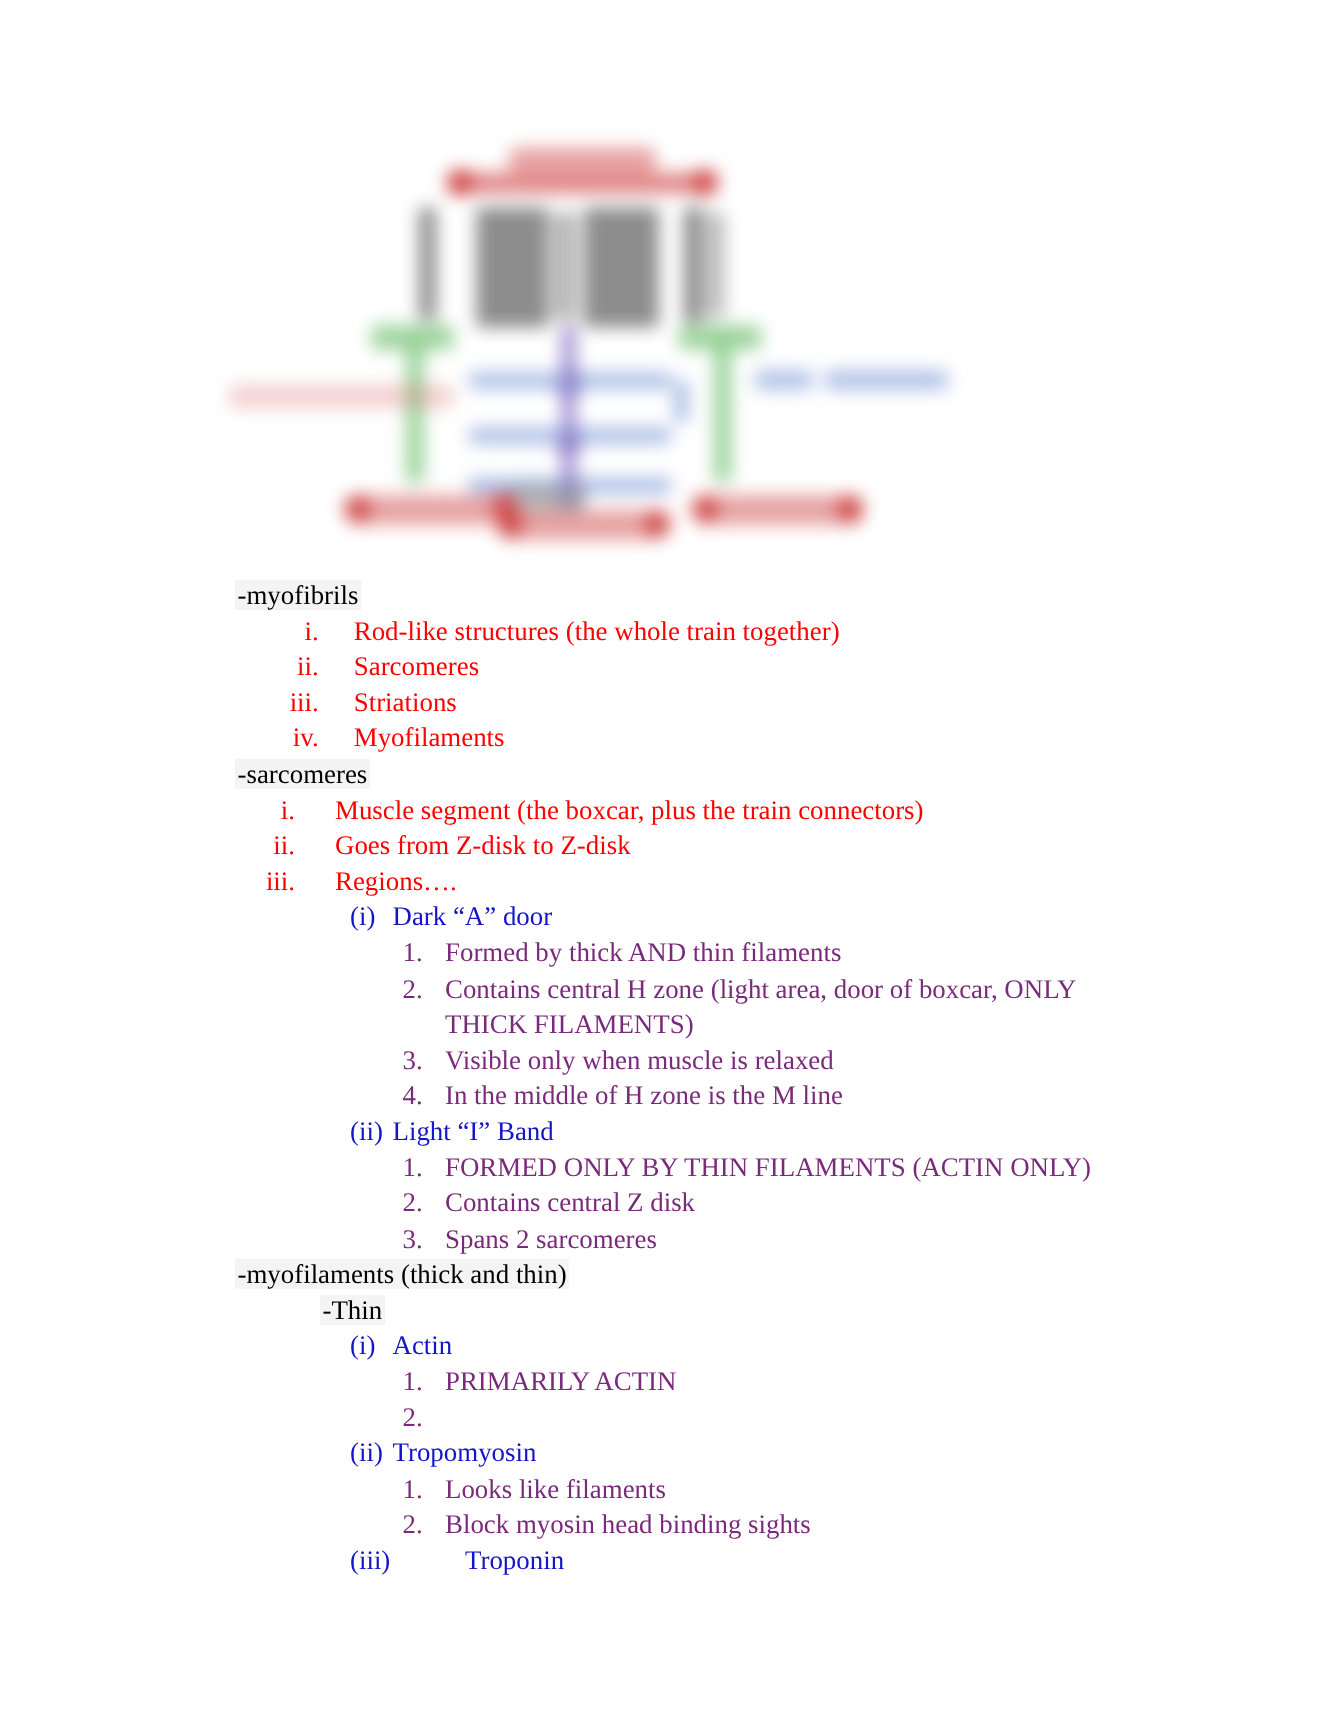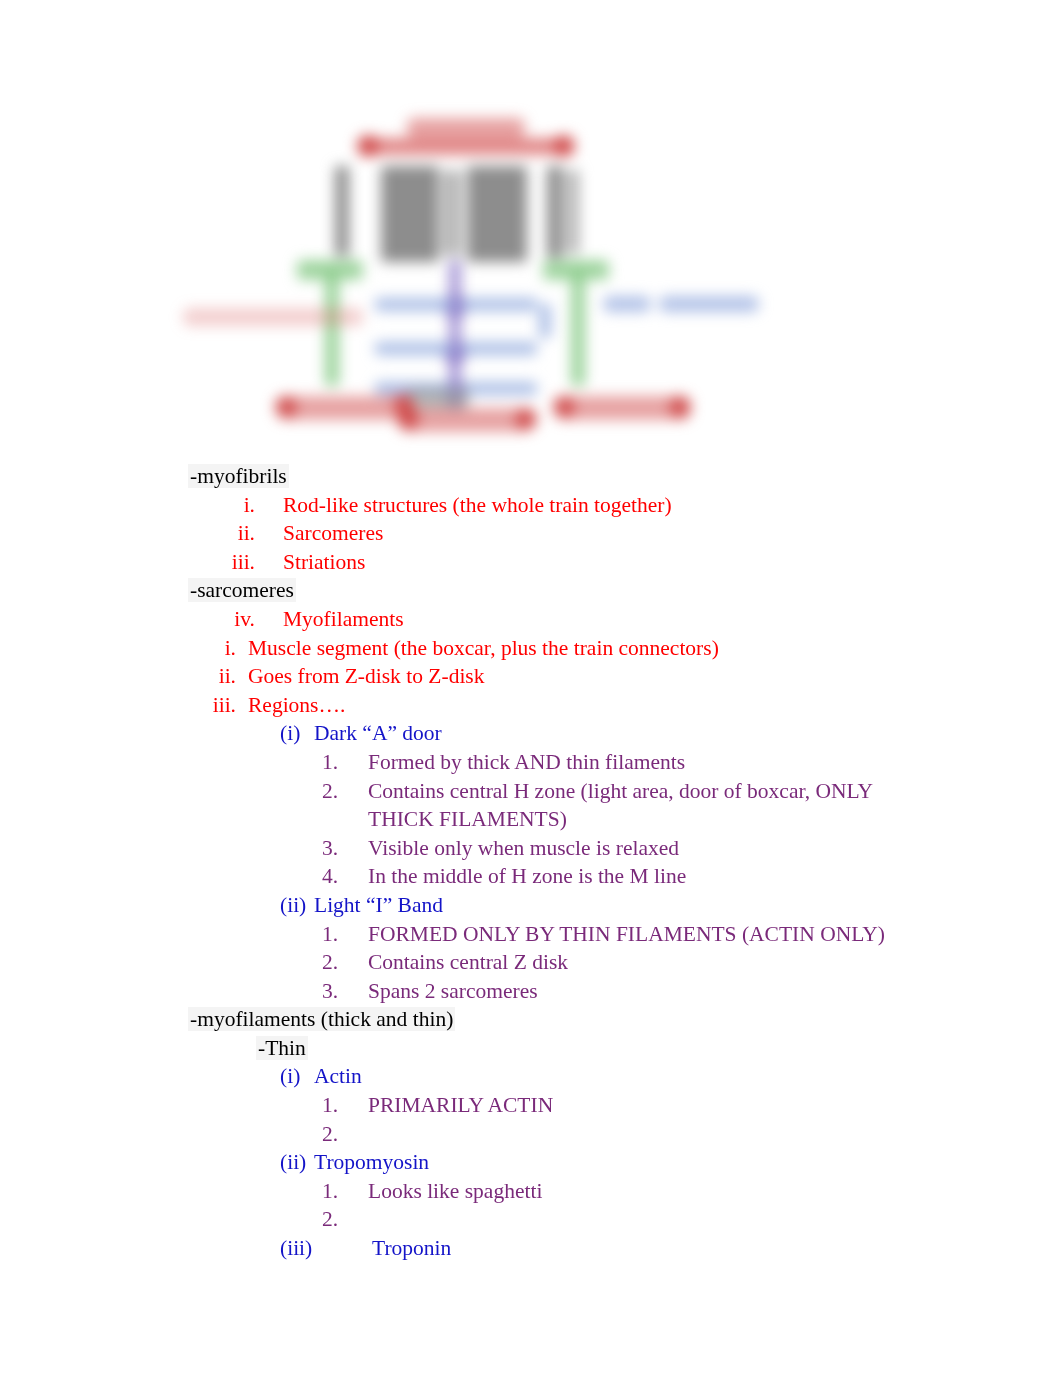--- a/index.html
+++ b/index.html
@@ -141,21 +141,21 @@
     flex: 0 0 auto;
   }
   .romA .txt { margin-left: 28px; }
 
   .romB .num {
     width: 74px;
     text-align: right;
     margin-left: 162px;
     flex: 0 0 auto;
   }
-  .romB .txt { margin-left: 12px; }
+  .romB .txt { margin-left: 32px; }
 
   
   .paren {
     display: flex;
     align-items: flex-start;
     margin-left: 280px;
   }
   .paren .num {
     flex: 0 0 auto;
     min-width: 34px;
@@ -167,21 +167,21 @@
   .numrow {
     display: flex;
     align-items: flex-start;
     margin-left: 322px;
   }
   .numrow .num {
     flex: 0 0 auto;
     width: 24px;
   }
   .numrow .txt {
-    margin-left: 22px;
+    margin-left: 10px;
     max-width: 578px;
     white-space: normal;
   }
 </style>
 </head>
 <body>
 
 <div class="page">
 
   <div class="figure-wrap">
@@ -253,29 +253,29 @@
       <span class="txt t-red">Rod-like structures (the whole train together)</span>
     </div>
     <div class="line romA">
       <span class="num t-red">ii.</span>
       <span class="txt t-red">Sarcomeres</span>
     </div>
     <div class="line romA">
       <span class="num t-red">iii.</span>
       <span class="txt t-red">Striations</span>
     </div>
-    <div class="line h0">
-      <span class="t-black hl">-sarcomeres</span>
-    </div>
-
     <div class="line romA">
       <span class="num t-red">iv.</span>
       <span class="txt t-red">Myofilaments</span>
     </div>
 
+    <div class="line h0">
+      <span class="t-black hl">-sarcomeres</span>
+    </div>
+
     <div class="line romB">
       <span class="num t-red">i.</span>
       <span class="txt t-red">Muscle segment (the boxcar, plus the train connectors)</span>
     </div>
     <div class="line romB">
       <span class="num t-red">ii.</span>
       <span class="txt t-red">Goes from Z-disk to Z-disk</span>
     </div>
     <div class="line romB">
       <span class="num t-red">iii.</span>
@@ -338,24 +338,25 @@
     <div class="line numrow">
       <span class="num t-purple">2.</span>
     </div>
 
     <div class="line paren">
       <span class="num t-blue">(ii)</span>
       <span class="txt t-blue">Tropomyosin</span>
     </div>
     <div class="line numrow">
       <span class="num t-purple">1.</span>
-      <span class="txt t-purple">Looks like spaghetti</span>
+      <span class="txt t-purple">Looks like filaments</span>
     </div>
     <div class="line numrow">
       <span class="num t-purple">2.</span>
+      <span class="txt t-purple">Block myosin head binding sights</span>
     </div>
 
     <div class="line paren wide">
       <span class="num t-blue">(iii)</span>
       <span class="txt t-blue">Troponin</span>
     </div>
 
   </div>
 </div>
 

